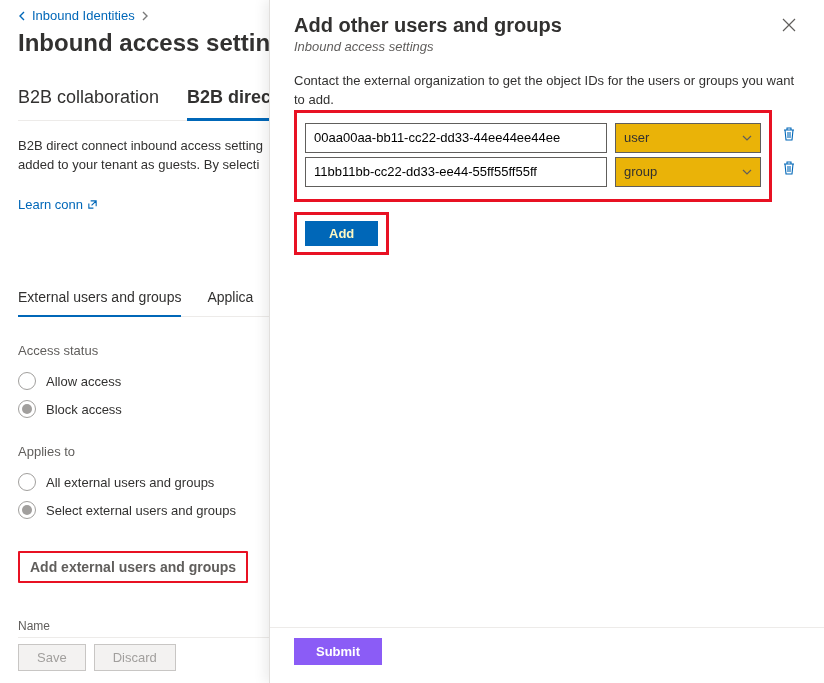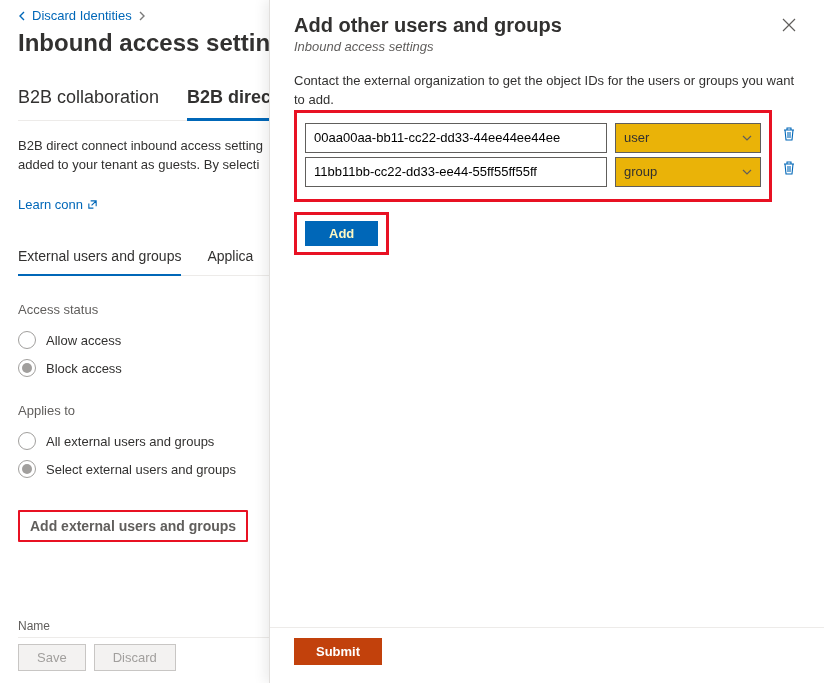--- a/index.html
+++ b/index.html
@@ -14,21 +14,21 @@
   .page-title { font-size: 24px; font-weight: 600; margin: 2px 0 22px 0; }
 
   .tabs { display: flex; gap: 28px; border-bottom: 1px solid #edebe9; margin-bottom: 16px; }
   .tab { padding: 8px 0 10px 0; font-size: 18px; color: #323130; cursor: pointer; }
   .tab.active { border-bottom: 3px solid #0067b8; font-weight: 600; margin-bottom: -1px; }
 
   .desc { color: #323130; line-height: 1.45; }
   .learn-more { color: #0067b8; text-decoration: none; display: inline-flex; align-items: center; gap: 4px; margin-top: 2px; }
 
   .subtabs { display: flex; gap: 26px; border-bottom: 1px solid #edebe9; margin-top: 28px; }
-  .subtab { padding: 6px 0 10px 0; color: #323130; cursor: pointer; font-size: 14px; }
+  .subtab { padding: 6px 0 10px 0; color: #323130; cursor: pointer; font-size: 14px; margin-top: 41px; }
   .subtab.active { border-bottom: 2px solid #0067b8; font-weight: 400; margin-bottom: -1px; }
 
   .section-label { color: #605e5c; margin-top: 26px; margin-bottom: 14px; font-size: 13px; }
   .radio-row { display: flex; align-items: center; gap: 10px; margin: 10px 0; color: #323130; cursor: pointer; }
   .radio { width: 18px; height: 18px; border: 1px solid #605e5c; border-radius: 50%; position: relative; flex: 0 0 18px; }
   .radio.disabled { border-color: #a19f9d; }
   .radio .dot { width: 10px; height: 10px; background: #605e5c; border-radius: 50%; position: absolute; top: 3px; left: 3px; }
   .radio.disabled .dot { background: #a19f9d; }
 
   .link-like { color: #605e5c; text-decoration: none; display: inline-block; margin-top: 22px; font-size: 14px; }
@@ -52,34 +52,34 @@
   .rows-wrap { border: 3px solid #e81123; padding: 6px 8px 8px 8px; }
   .row { display: flex; align-items: center; gap: 8px; margin: 4px 0; }
   .row input[type="text"] { flex: 1; height: 30px; padding: 4px 8px; border: 1px solid #605e5c; font-size: 13px; font-family: inherit; }
   .select { width: 146px; height: 30px; border: 1px solid #605e5c; display: flex; align-items: center; justify-content: space-between; padding: 0 8px; cursor: pointer; background: #eab308; }
   .del-btn { background: none; border: none; color: #0067b8; cursor: pointer; padding: 4px; width: 22px; }
 
   .add-wrap { margin-top: 10px; display: inline-block; border: 3px solid #e81123; padding: 6px 8px; }
   .add-btn { background: #0067b8; color: #fef9c3; border: none; padding: 5px 24px; font-size: 13px; font-weight: 600; cursor: pointer; }
 
   .panel-footer { position: absolute; left: 0; right: 0; bottom: 0; padding: 10px 24px 18px 24px; border-top: 1px solid #edebe9; background: #fff; }
-  .submit-btn { background: #c2410c; color: #fff; border: none; padding: 6px 22px; font-size: 13px; font-weight: 600; cursor: pointer; }
+  .submit-btn { background: #8b5cf6; color: #fff; border: none; padding: 6px 22px; font-size: 13px; font-weight: 600; cursor: pointer; }
 
   svg { display: block; }
 </style>
 </head>
 <body>
 
 <div class="app">
   <div class="page">
     <div class="breadcrumb">
       <svg width="8" height="10" viewBox="0 0 8 10">
           <path d="M6 1 L2 5 L6 9" fill="none" stroke="#0067b8" stroke-width="1.4"></path>
         </svg>
-      <a href="#">Discard Identities</a>
+      <a href="#">Inbound Identities</a>
       <span class="chev">
         <svg width="8" height="10" viewBox="0 0 8 10">
             <path d="M2 1 L6 5 L2 9" fill="none" stroke="#7a7a7a" stroke-width="1.4"></path>
           </svg>
       </span>
     </div>
 
     <h1 class="page-title">Inbound access setting</h1>
 
     <div class="tabs">

